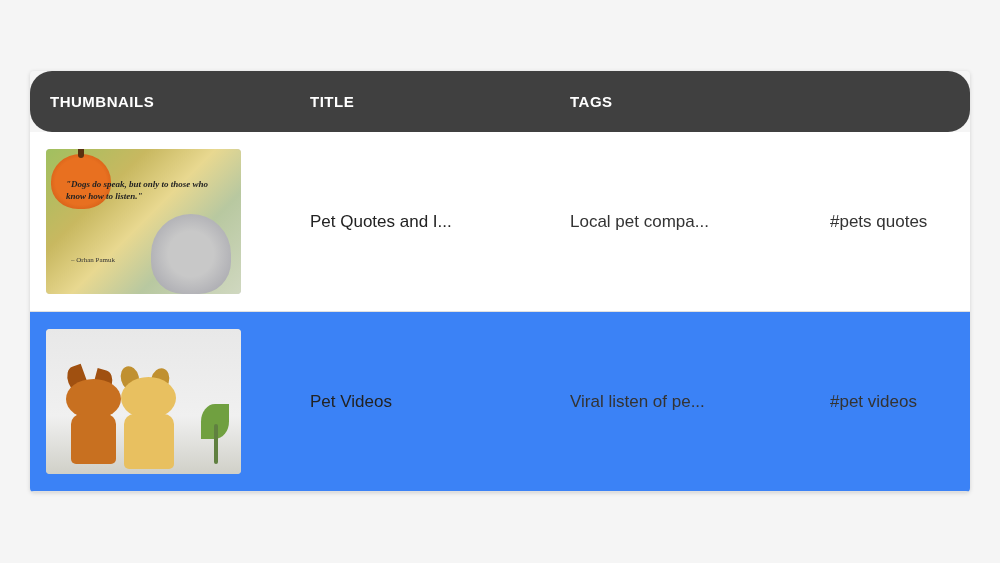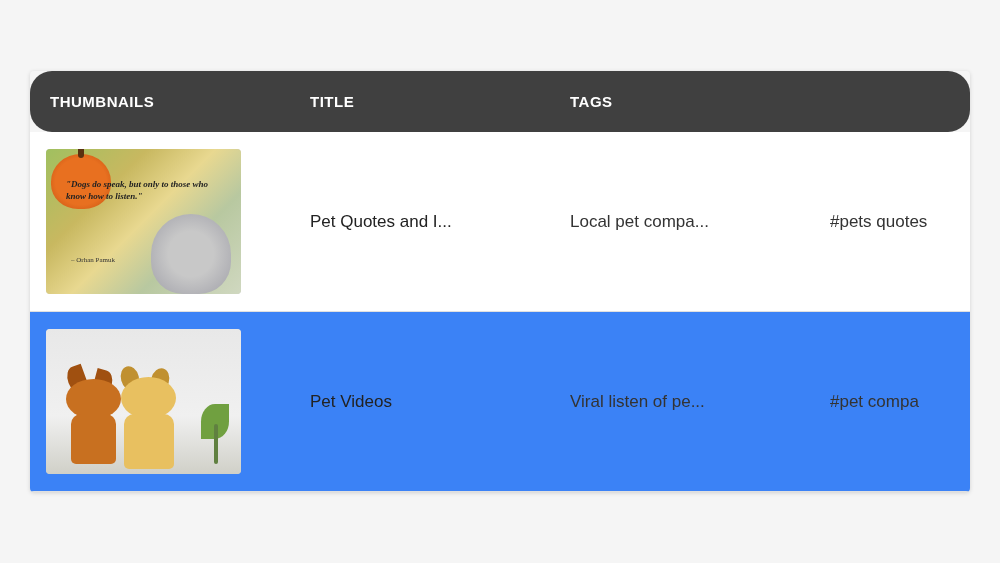--- a/index.html
+++ b/index.html
@@ -345,16 +345,16 @@
 
           <div class="thumb2-plant">
             <div class="thumb2-plant-leaf"></div>
             <div class="thumb2-plant-stem"></div>
           </div>
         </div>
       </div>
     </div>
     <div class="table-cell cell-title">Pet Videos</div>
     <div class="table-cell cell-description">Viral listen of pe...</div>
-    <div class="table-cell cell-tags">#pet compa</div>
+    <div class="table-cell cell-tags">#pet videos</div>
   </div>
 
 </div>
 
 </body></html>

